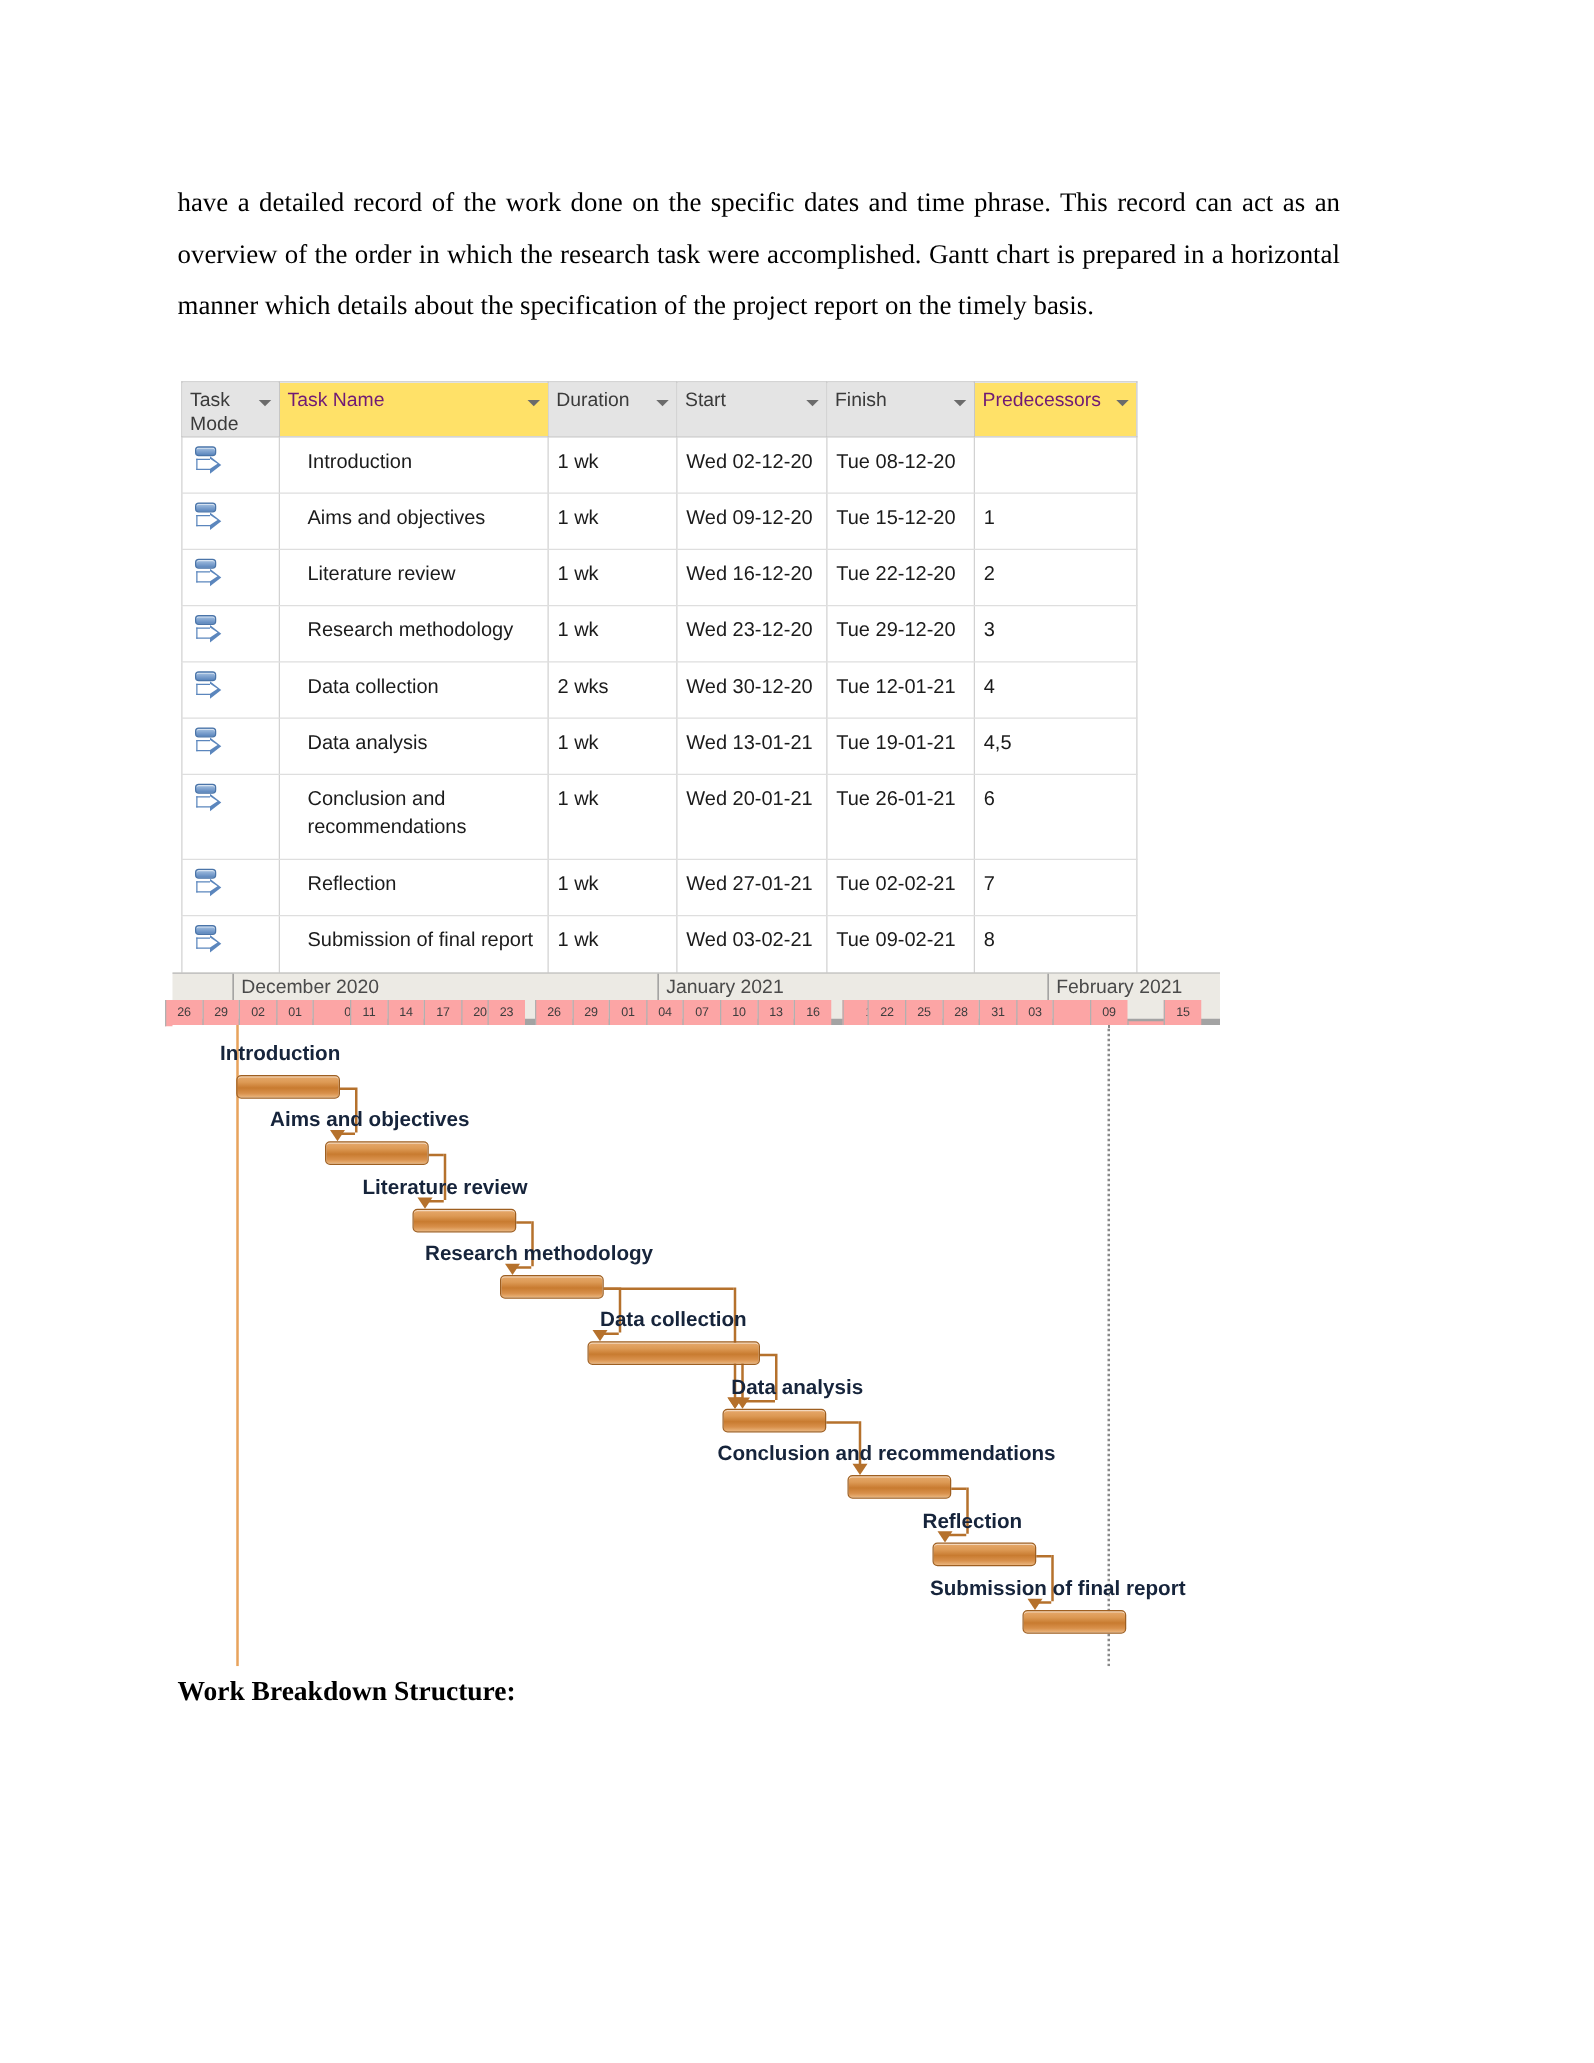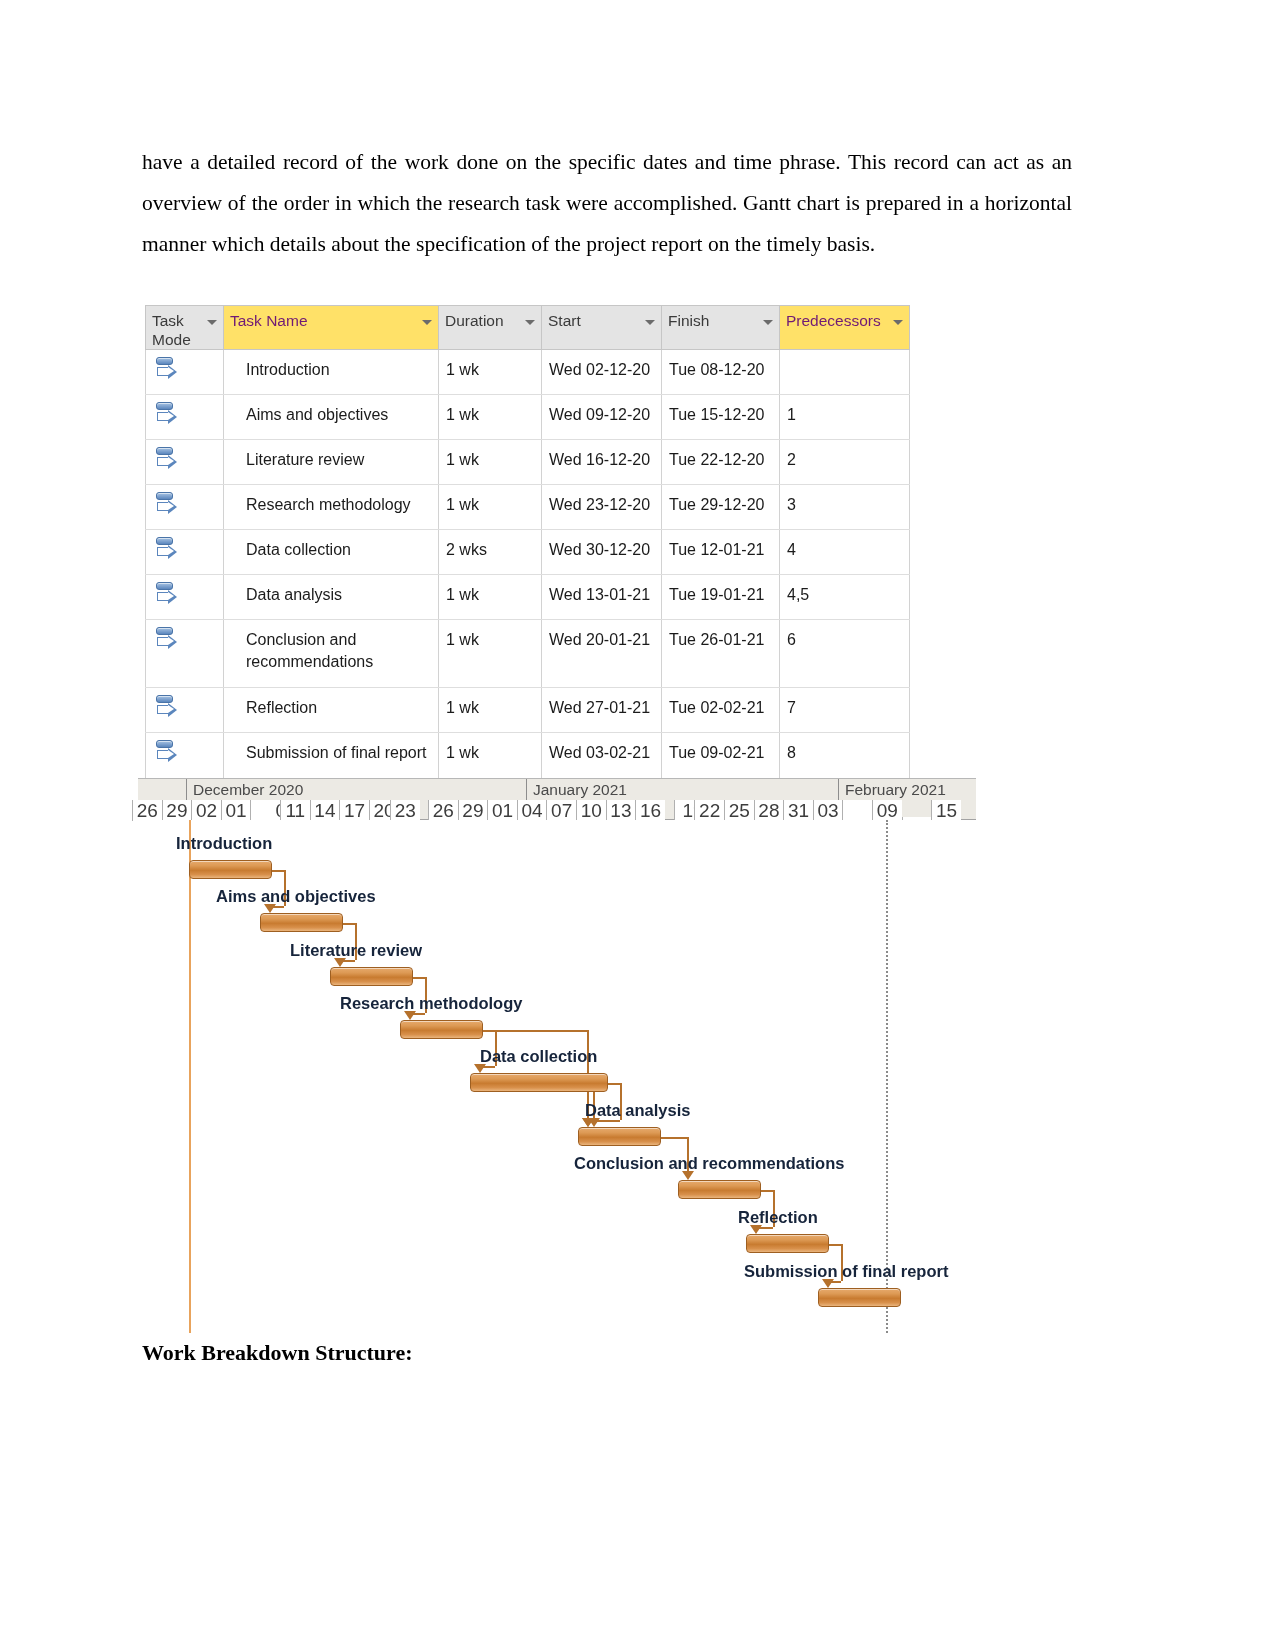--- a/index.html
+++ b/index.html
@@ -141,45 +141,45 @@
     left: 138px;
     top: 778px;
     width: 838px;
     height: 555px;
   }
   .tl-head {
     position: absolute; left: 0; top: 0;
     width: 838px; height: 42px;
     background: #eceae4;
     border-top: 1px solid #b7b7b7;
-    border-bottom: 1px solid #a3a3a3;
+    border-bottom: 5px solid #a3a3a3;
     text-decoration: underline;
   }
   .tl-months { position: absolute; left: 0; top: 0; height: 21px; width: 838px; }
   .tl-month {
     position: absolute; top: 0; height: 21px;
     font-family: "Liberation Sans", sans-serif;
     font-size: 15.5px;
     color: #4a4a4a;
     line-height: 21px;
     padding-left: 6px;
     border-left: 1px solid #8d8d8d;
     white-space: nowrap;
     background: #eceae4;
   }
   .tl-days { position: absolute; left: 0; top: 21px; height: 21px; width: 838px; }
   .tl-day {
     position: absolute; top: 0; height: 21px;
     font-family: "Liberation Sans", sans-serif;
-    font-size: 19px;
+    font-size: 10px;
     color: #3d3d3d;
     line-height: 21px;
     text-align: center;
     border-left: 1px solid #b0b0b0;
-    background: #ffffff;
+    background: #fca5a5;
     overflow: hidden;
   }
 
   .plot {
     position: absolute;
     left: 0; top: 42px;
     width: 838px; height: 513px;
     background: #fff;
     overflow: hidden;
   }

